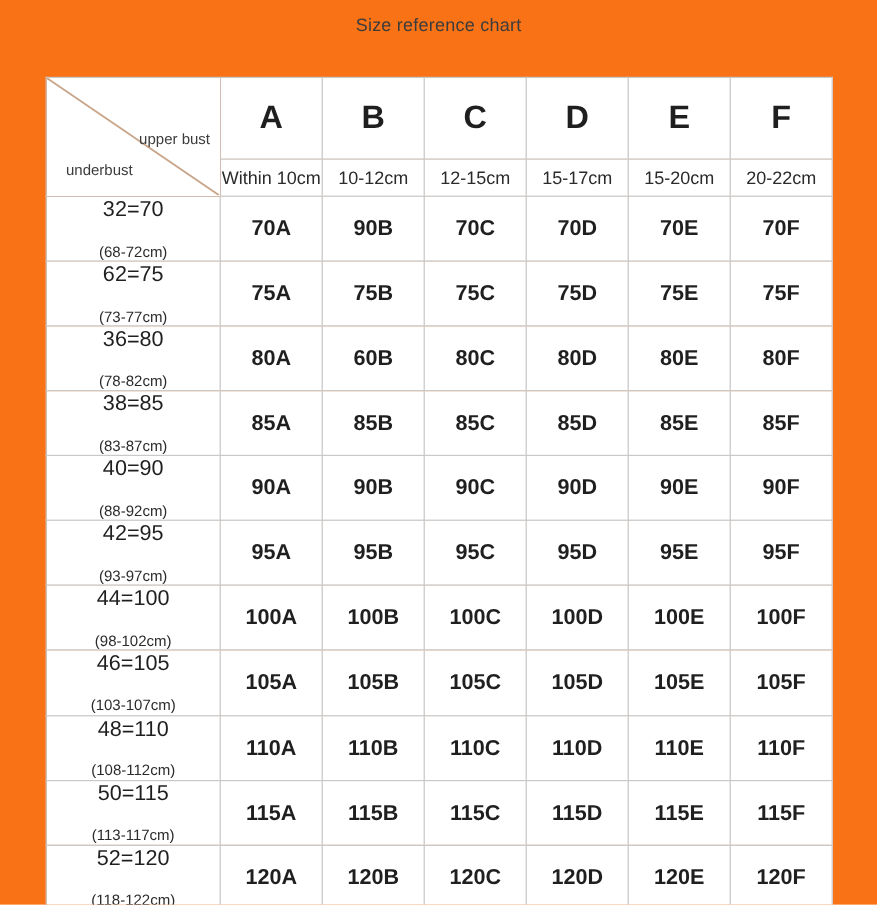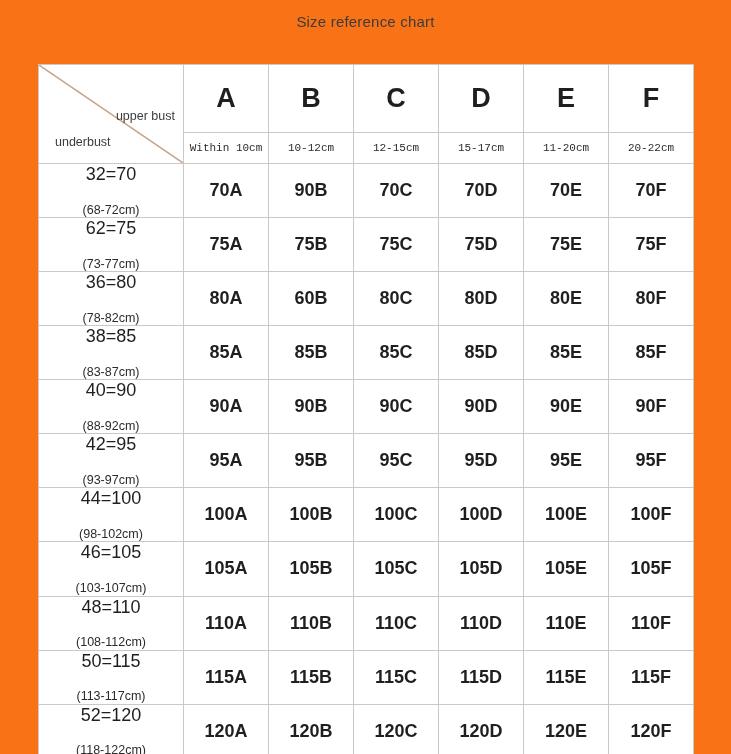--- a/index.html
+++ b/index.html
@@ -77,24 +77,23 @@
   td.cup {
     background: #f7e3d0;
     height: 67px;
     font-size: 27px;
     font-weight: bold;
     color: #1f1f1f;
   }
   td.range {
     background: #f7e3d0;
     height: 30px;
-    font-size: 11px;
+    font-size: 15px;
     color: #2b2b2b;
     white-space: nowrap;
-    font-family: Liberation Mono, monospace;
   }
   
   td.rowhead {
     height: 53px;
     line-height: 1.15;
     padding: 2px 0;
   }
   td.rowhead .main {
     display: block;
     font-size: 18px;
@@ -148,21 +147,21 @@
           <td class="cup">D</td>
           <td class="cup">E</td>
           <td class="cup">F</td>
         </tr>
 
         <tr>
           <td class="range">Within 10cm</td>
           <td class="range">10-12cm</td>
           <td class="range">12-15cm</td>
           <td class="range">15-17cm</td>
-          <td class="range">11-20cm</td>
+          <td class="range">15-20cm</td>
           <td class="range">20-22cm</td>
         </tr>
 
         <tr>
           <td class="rowhead">
             <span class="main">32=70</span>
             <span class="sub">(68-72cm)</span>
           </td>
           <td class="val">70A</td>
           <td class="val">90B</td>

